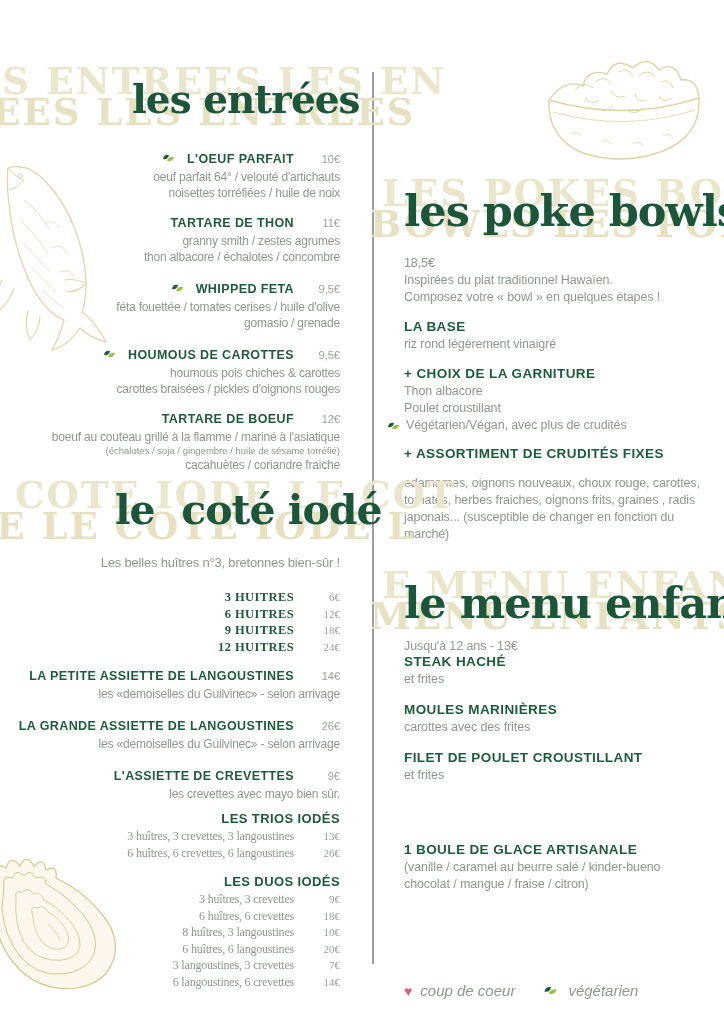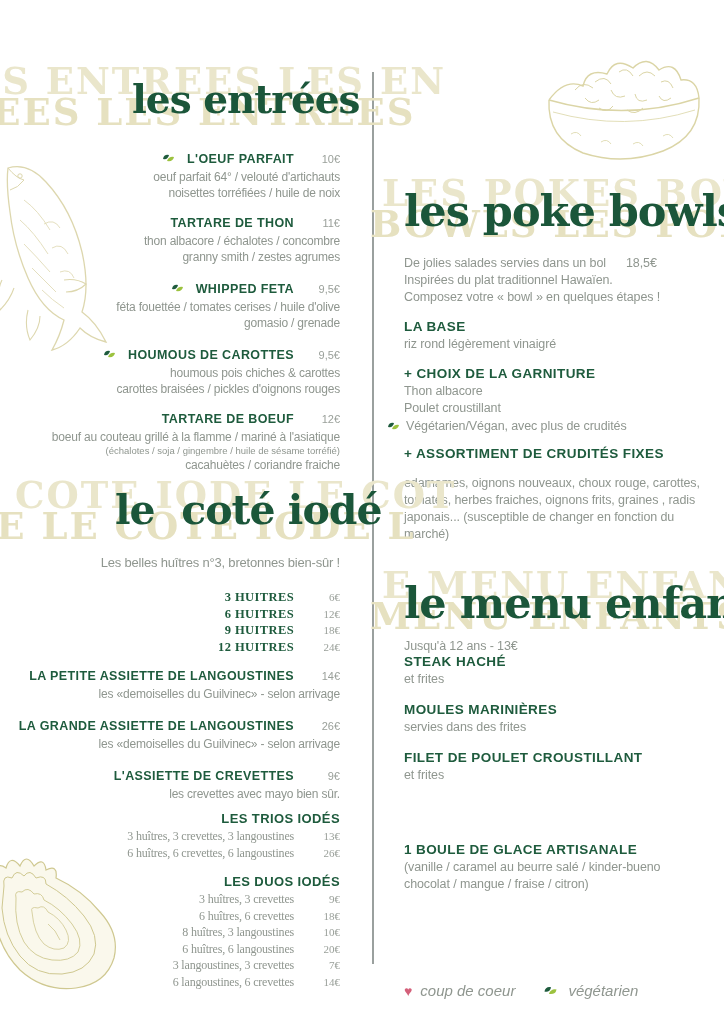--- a/index.html
+++ b/index.html
@@ -23,21 +23,21 @@
   
   .row{display:flex;justify-content:flex-end;align-items:baseline;gap:10px;line-height:19px;}
   .row .price{width:36px;flex:none;text-align:right;}
   .menu-item{margin-bottom:13px;}
   .leaf-icon{display:inline-block;vertical-align:baseline;margin-right:2px;}
   
   .compact .row{line-height:16.5px;font-family:Liberation Serif, serif;}
   .rb-title{color:#1e5b3d;font-weight:bold;font-size:13.5px;letter-spacing:.4px;line-height:18px;}
   .rb-desc{color:#8f968f;font-size:12.5px;letter-spacing:-0.1px;line-height:17px;}
   .intro-line1{display:flex;align-items:baseline;gap:20px;}
-  .veg-row{display:flex;align-items:center;gap:4px;margin-left:-17px;}
+  .veg-row{display:flex;align-items:flex-start;gap:4px;margin-left:-17px;}
   .legend{position:absolute;top:982px;left:404px;display:flex;gap:28px;align-items:center;
           color:#8f968f;font-style:italic;font-size:15px;}
   .heart{color:#d4607a;font-size:14px;font-style:normal;}
   .legend .item{display:flex;gap:8px;align-items:center;}
   
   .art{position:absolute;z-index:0;}
 </style>
 </head>
 <body>
 
@@ -95,22 +95,22 @@
 
       </div>
 
       <div class="menu-item">
         <div class="row">
 
           <span class="iname">TARTARE DE THON</span>
           <span class="price">11€</span>
         </div>
         <div>
+          <div class="desc">granny smith / zestes agrumes</div>
           <div class="desc">thon albacore / échalotes / concombre</div>
-          <div class="desc">granny smith / zestes agrumes</div>
         </div>
 
       </div>
 
       <div class="menu-item">
         <div class="row">
           <span class="leaf-icon"><svg width="13" height="10" viewBox="0 0 13 10">
               <path d="M1,6 Q2,1 7,2 Q6,7 1,6 Z" fill="#1e5b3d"></path>
               <path d="M5,8 Q7,3 12,4 Q11,9 5,8 Z" fill="#9cc23f"></path>
             </svg></span>
@@ -265,21 +265,20 @@
       </div>
   </div>
 
   <div class="wm" style="left:382px;top:178px;">
     <span>LES POKES BOWLS</span><span class="l2" style="margin-left:-12px;">BOWLS LES POKE B</span>
   </div>
   <div class="script-title" style="left:404px;top:186px;font-size:43px;">les poke bowls</div>
 
   <div class="col-right" style="top:255px;">
     <div class="intro-line1">
-      <span class="rb-desc">De jolies salades servies dans un bol</span>
       <span class="rb-desc">18,5€</span>
     </div>
     <div class="rb-desc">Inspirées du plat traditionnel Hawaïen.</div>
     <div class="rb-desc">Composez votre « bowl » en quelques étapes !</div>
   </div>
 
   <div class="col-right" style="top:318px;">
     <div class="rb-title">LA BASE</div>
     <div class="rb-desc">riz rond légèrement vinaigré</div>
   </div>
@@ -322,21 +321,21 @@
 
   <div class="col-right" style="top:653px;">
 
       <div style="margin-bottom:13px;">
         <div class="rb-title">STEAK HACHÉ</div>
         <div class="rb-desc">et frites</div>
       </div>
 
       <div style="margin-bottom:13px;">
         <div class="rb-title">MOULES MARINIÈRES</div>
-        <div class="rb-desc">servies dans des frites</div>
+        <div class="rb-desc">carottes avec des frites</div>
       </div>
 
       <div style="margin-bottom:13px;">
         <div class="rb-title">FILET DE POULET CROUSTILLANT</div>
         <div class="rb-desc">et frites</div>
       </div>
     </div>
 
   <div class="col-right" style="top:841px;">
     <div class="rb-title">1 BOULE DE GLACE ARTISANALE</div>

